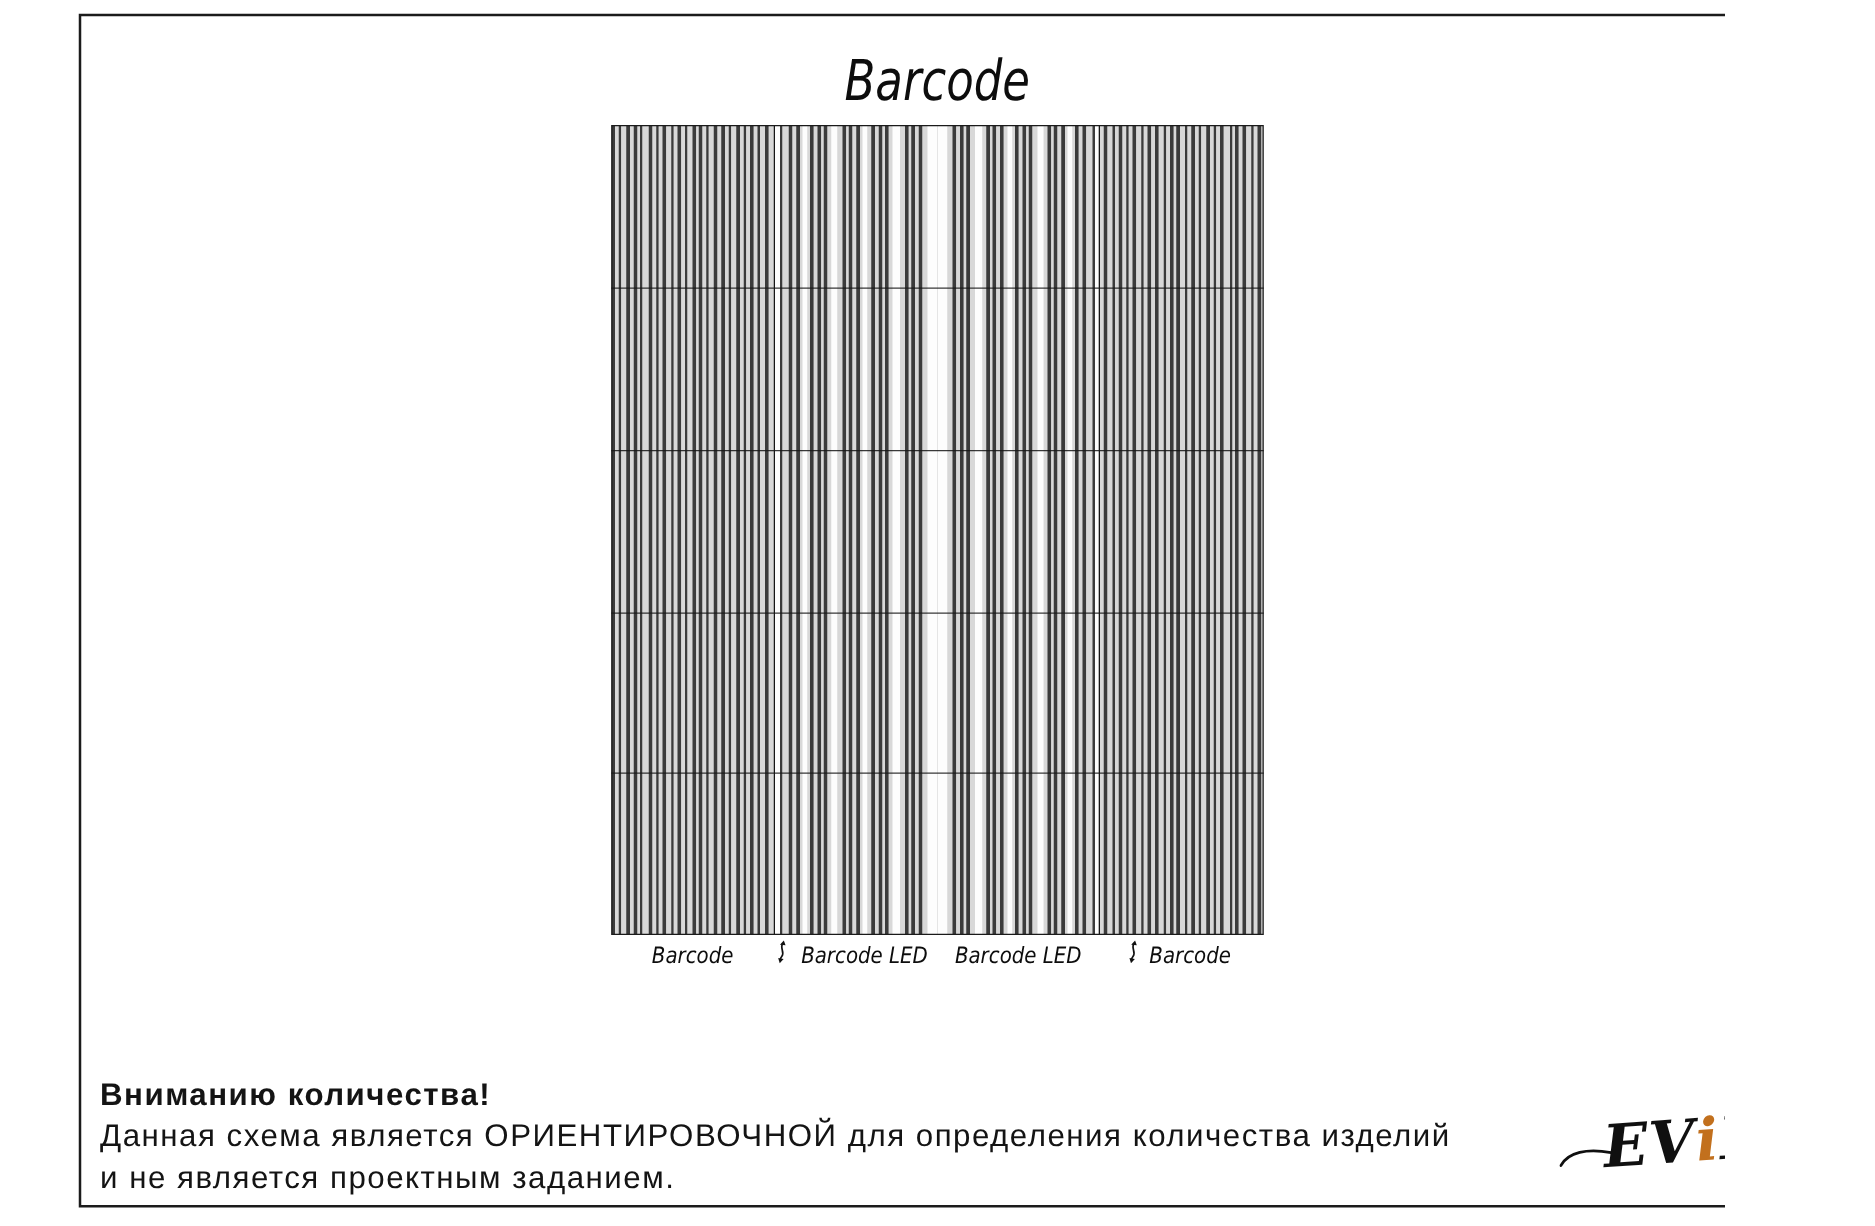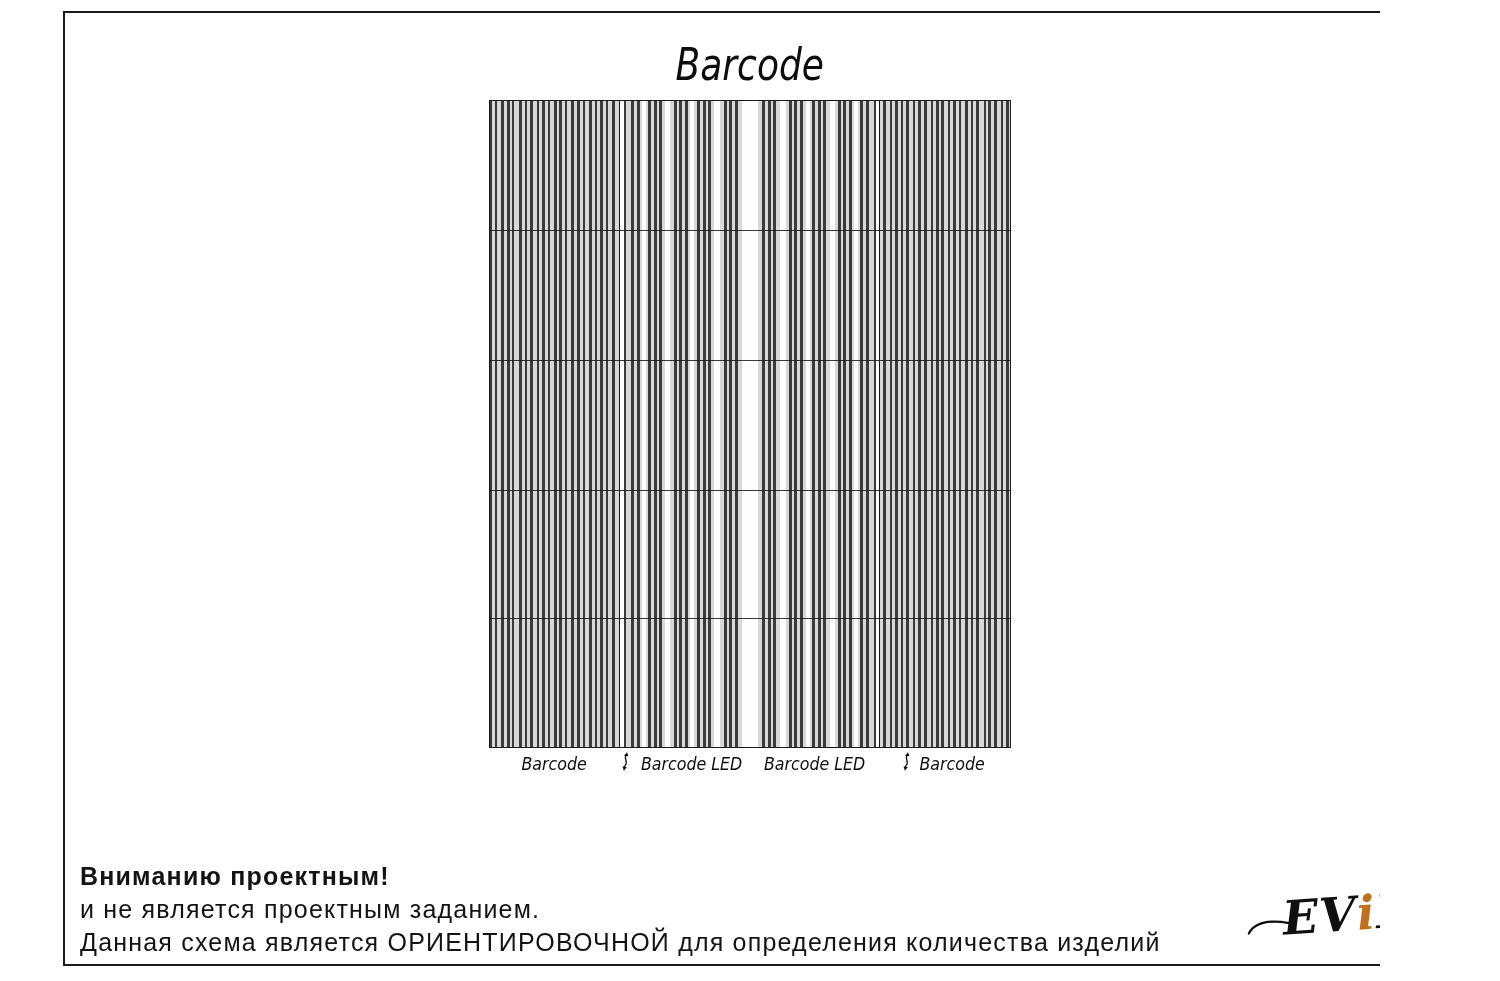--- a/index.html
+++ b/index.html
@@ -268,23 +268,23 @@
             <path d="M7.8 0.4 L4.2 4.4 L9.4 4.8 Z" fill="#111"></path>
             <path d="M4 21.6 L2.6 16.6 L7.6 17.6 Z" fill="#111"></path>
           </svg>
       </span>
       <span class="label-text">Barcode</span>
     </div>
   </div>
 
 
   <div class="note">
-    <div class="note-h">Вниманию проектным!</div>
+    <div class="note-h">Вниманию количества!</div>
+    <div>Данная схема является ОРИЕНТИРОВОЧНОЙ для определения количества изделий</div>
     <div>и не является проектным заданием.</div>
-    <div>Данная схема является ОРИЕНТИРОВОЧНОЙ для определения количества изделий</div>
   </div>
 
   <div class="logo">
     <span class="logo-swash">
       <svg viewBox="0 0 46 20" width="44" height="19">
           <path d="M1 16 C8 5, 24 3, 44 8" fill="none" stroke="#101010" stroke-width="2.4" stroke-linecap="round"></path>
         </svg>
     </span>
     <span>EV</span>
     <span class="logo-accent">i</span>

